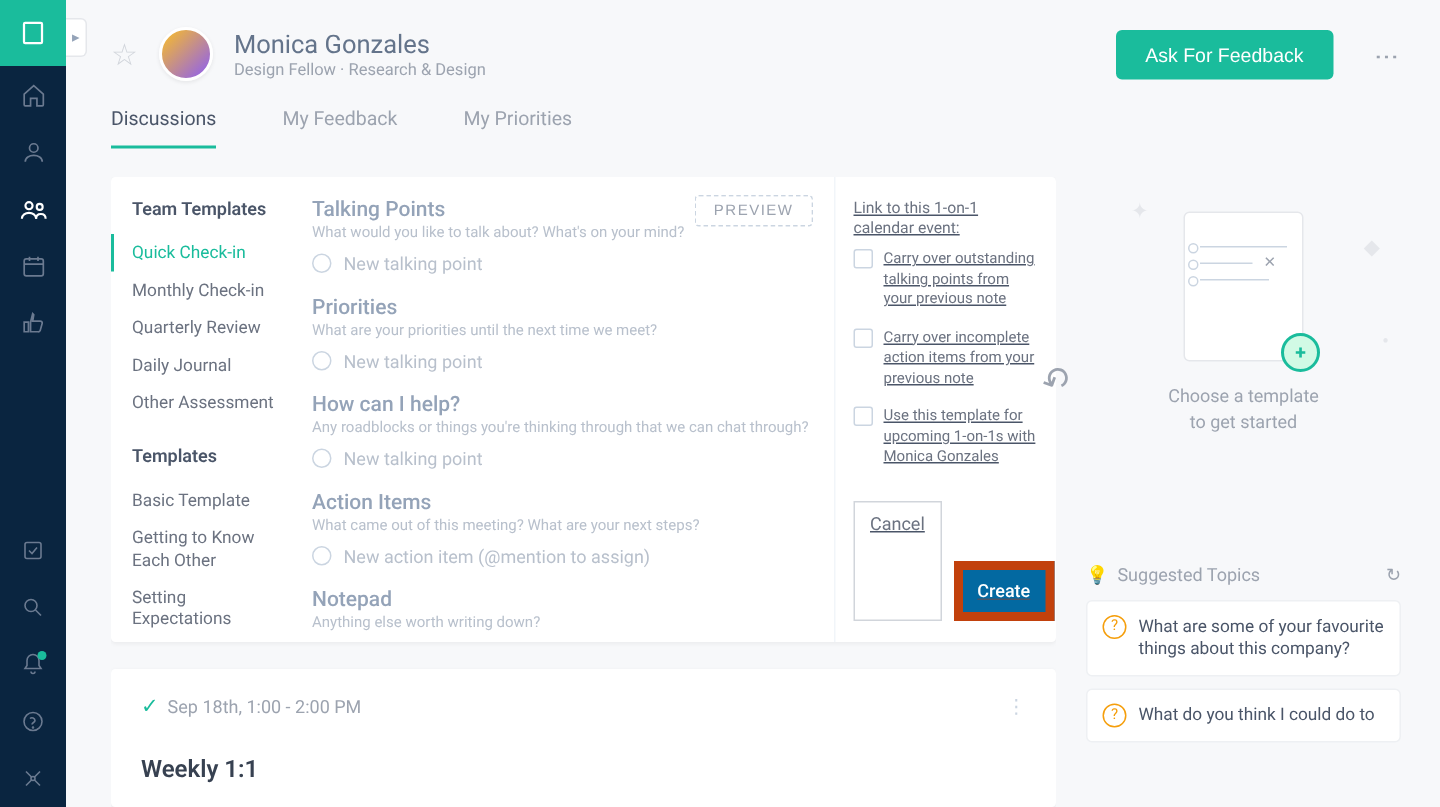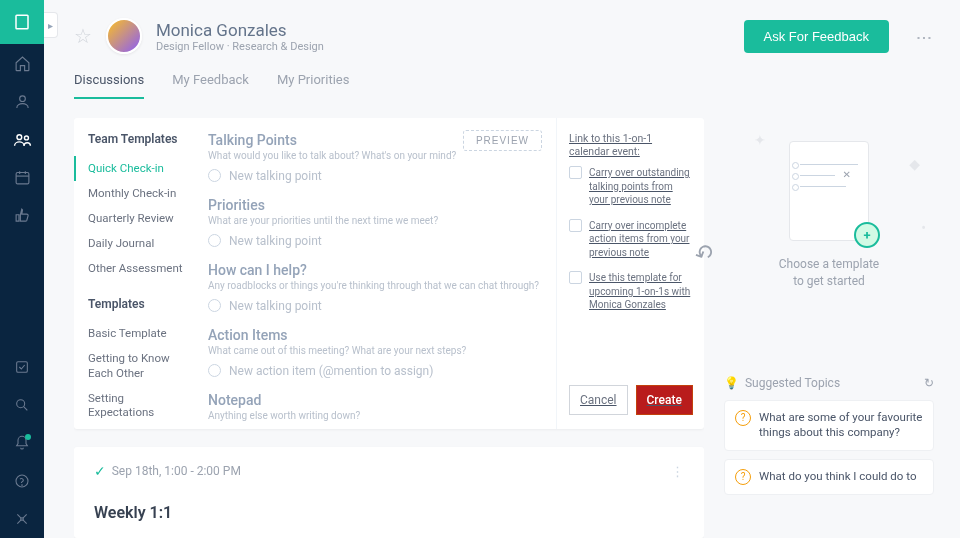--- a/index.html
+++ b/index.html
@@ -22,21 +22,21 @@
 .header { padding: 18px 26px 0 30px; }
 .header-top { display: flex; align-items: center; gap: 14px; }
 .star { color: #d1d5db; font-size: 20px; cursor: pointer; }
 .avatar { width: 36px; height: 36px; border-radius: 50%; background: linear-gradient(135deg, #fbbf24, #8b5cf6); border: 2px solid #fff; box-shadow: 0 1px 3px rgba(0,0,0,.08); }
 .person-name { font-size: 17px; color: #64748b; font-weight: 400; }
 .person-role { font-size: 11px; color: #9ca3af; }
 .header-actions { margin-left: auto; display: flex; align-items: center; gap: 26px; }
 .ask-btn { background: #1abc9c; color: #fff; border: none; padding: 9px 20px; border-radius: 4px; font-size: 13px; font-weight: 500; cursor: pointer; }
 .dots-v { color: #9ca3af; cursor: pointer; font-size: 16px; letter-spacing: -3px; writing-mode: vertical-rl; }
 
-.tabs { display: flex; gap: 28px; margin-top: 18px; border-bottom: 1px solid transparent; }
+.tabs { display: flex; gap: 44px; margin-top: 18px; border-bottom: 1px solid transparent; }
 .tab { padding-bottom: 10px; font-size: 13px; color: #9ca3af; cursor: pointer; border-bottom: 2px solid transparent; }
 .tab.active { color: #4a5568; border-bottom-color: #1abc9c; }
 
 .content { display: flex; gap: 20px; padding: 18px 26px 0 30px; flex: 1; overflow: hidden; }
 
 .left-col { flex: 1; display: flex; flex-direction: column; gap: 18px; overflow: hidden; }
 
 .editor-card { background: #fff; border-radius: 3px; box-shadow: 0 1px 3px rgba(0,0,0,.05); display: flex; overflow: hidden; height: 320px; }
 .tpl-sidebar { width: 118px; padding: 14px 0 14px 14px; font-size: 12px; }
 .tpl-heading { font-weight: 600; color: #4a5568; margin-bottom: 10px; font-size: 12px; }
@@ -57,21 +57,21 @@
 .event-dd { border: 1px solid #e5e7eb; border-radius: 3px; padding: 7px 8px; cursor: pointer; background: #fff; margin-bottom: 16px; position: relative; }
 .event-dd::after { content: '⌵'; position: absolute; right: 8px; top: 10px; color: #9ca3af; font-size: 11px; }
 .event-name { color: #4a5568; font-size: 10.5px; }
 .event-time { color: #9ca3af; font-size: 9.5px; }
 .check-row { display: flex; gap: 7px; margin-bottom: 12px; align-items: flex-start; color: #6b7280; line-height: 1.35; }
 .checkbox { width: 13px; height: 13px; border: 1px solid #cbd5e1; border-radius: 2px; flex-shrink: 0; cursor: pointer; background: #fff; }
 .check-label { font-size: 10px; }
 .btn-row { display: flex; gap: 8px; margin-top: auto; }
 .btn { flex: 1; padding: 7px 10px; border-radius: 0; font-size: 12px; cursor: pointer; text-align: center; }
 .btn-cancel { background: #fff; border: 1px solid #d1d5db; color: #6b7280; }
-.btn-create { background: #b91c1c; color: #fff; border: 1px solid #c2410c; font-weight: 500; }
+.btn-create { background: #0369a1; color: #fff; border: 6px solid #c2410c; font-weight: 500; margin-top: 40px; }
 
 .note-card { background: #fff; border-radius: 3px; box-shadow: 0 1px 3px rgba(0,0,0,.05); padding: 16px 20px; }
 .note-head { display: flex; align-items: center; justify-content: space-between; margin-bottom: 24px; }
 .note-date { color: #9ca3af; font-size: 12px; display: flex; align-items: center; gap: 6px; }
 .check-green { color: #1abc9c; font-size: 14px; }
 .note-title { font-size: 16px; font-weight: 600; color: #374151; }
 
 .right-col { width: 210px; display: flex; flex-direction: column; padding-top: 18px; }
 .illus { height: 110px; display: flex; align-items: center; justify-content: center; position: relative; margin-bottom: 10px; }
 .illus-card { width: 80px; height: 100px; background: #fff; border: 1px solid #e5e7eb; border-radius: 4px; padding: 12px 10px; position: relative; }

